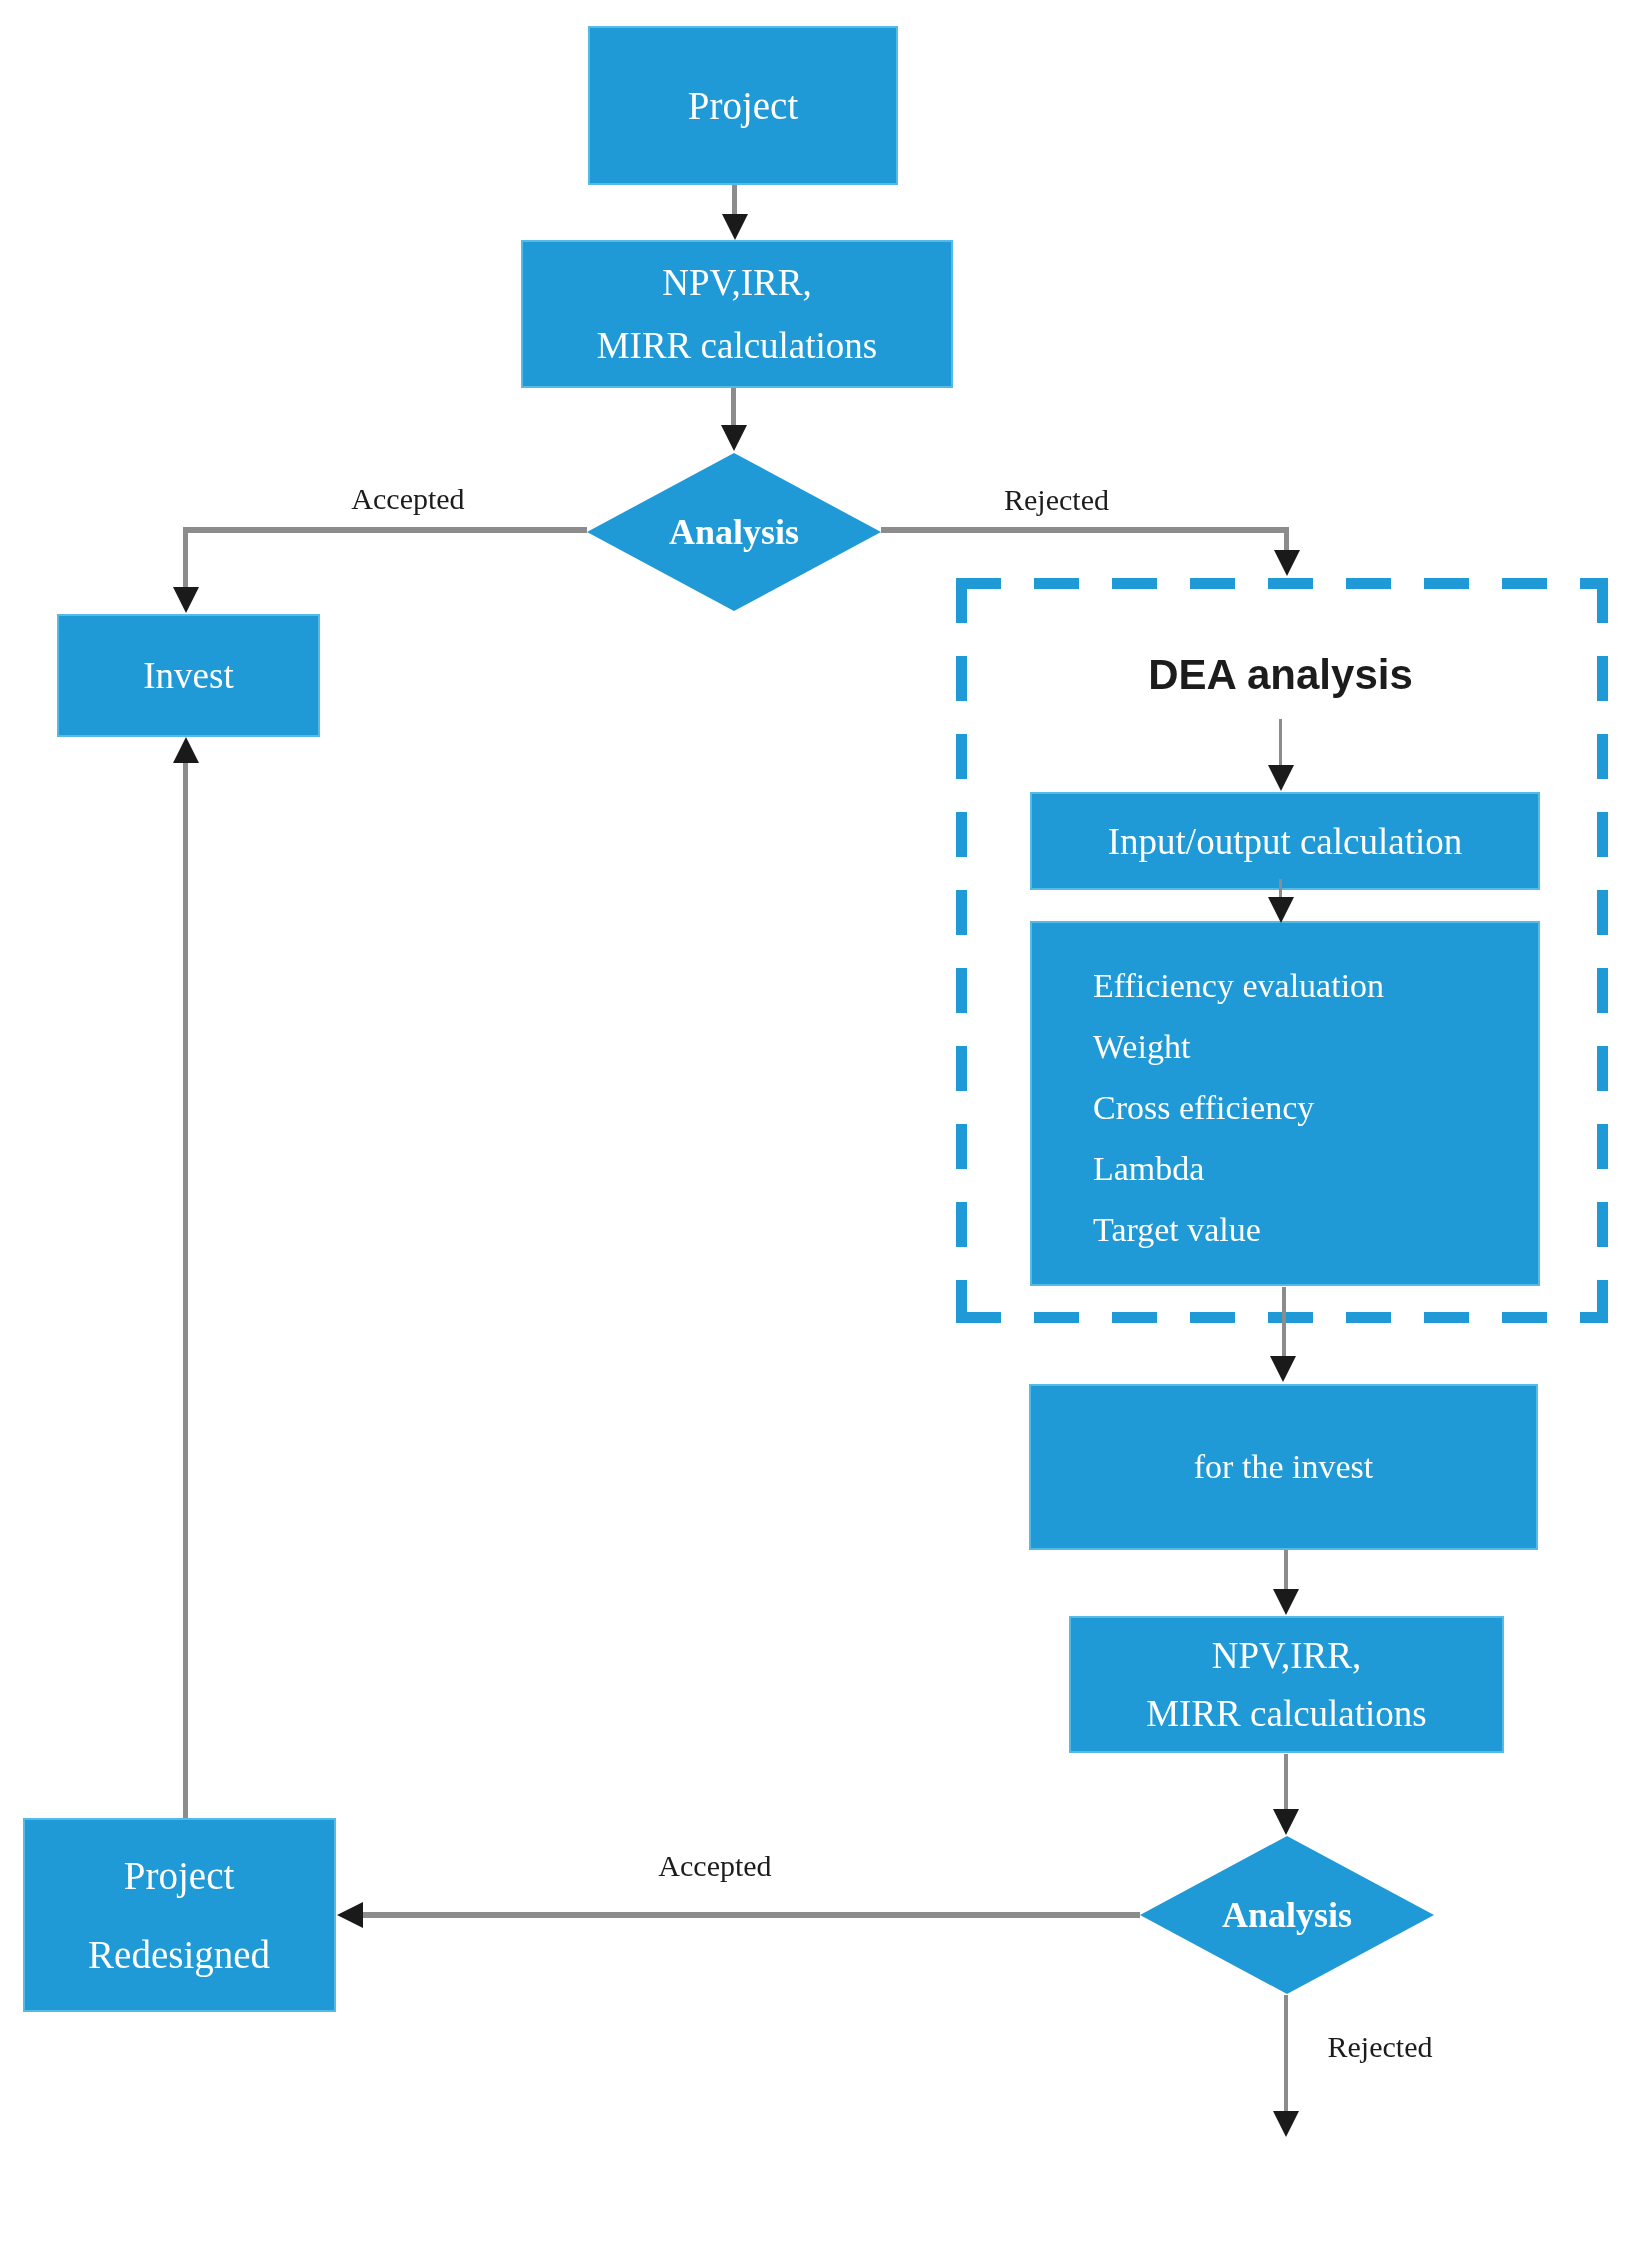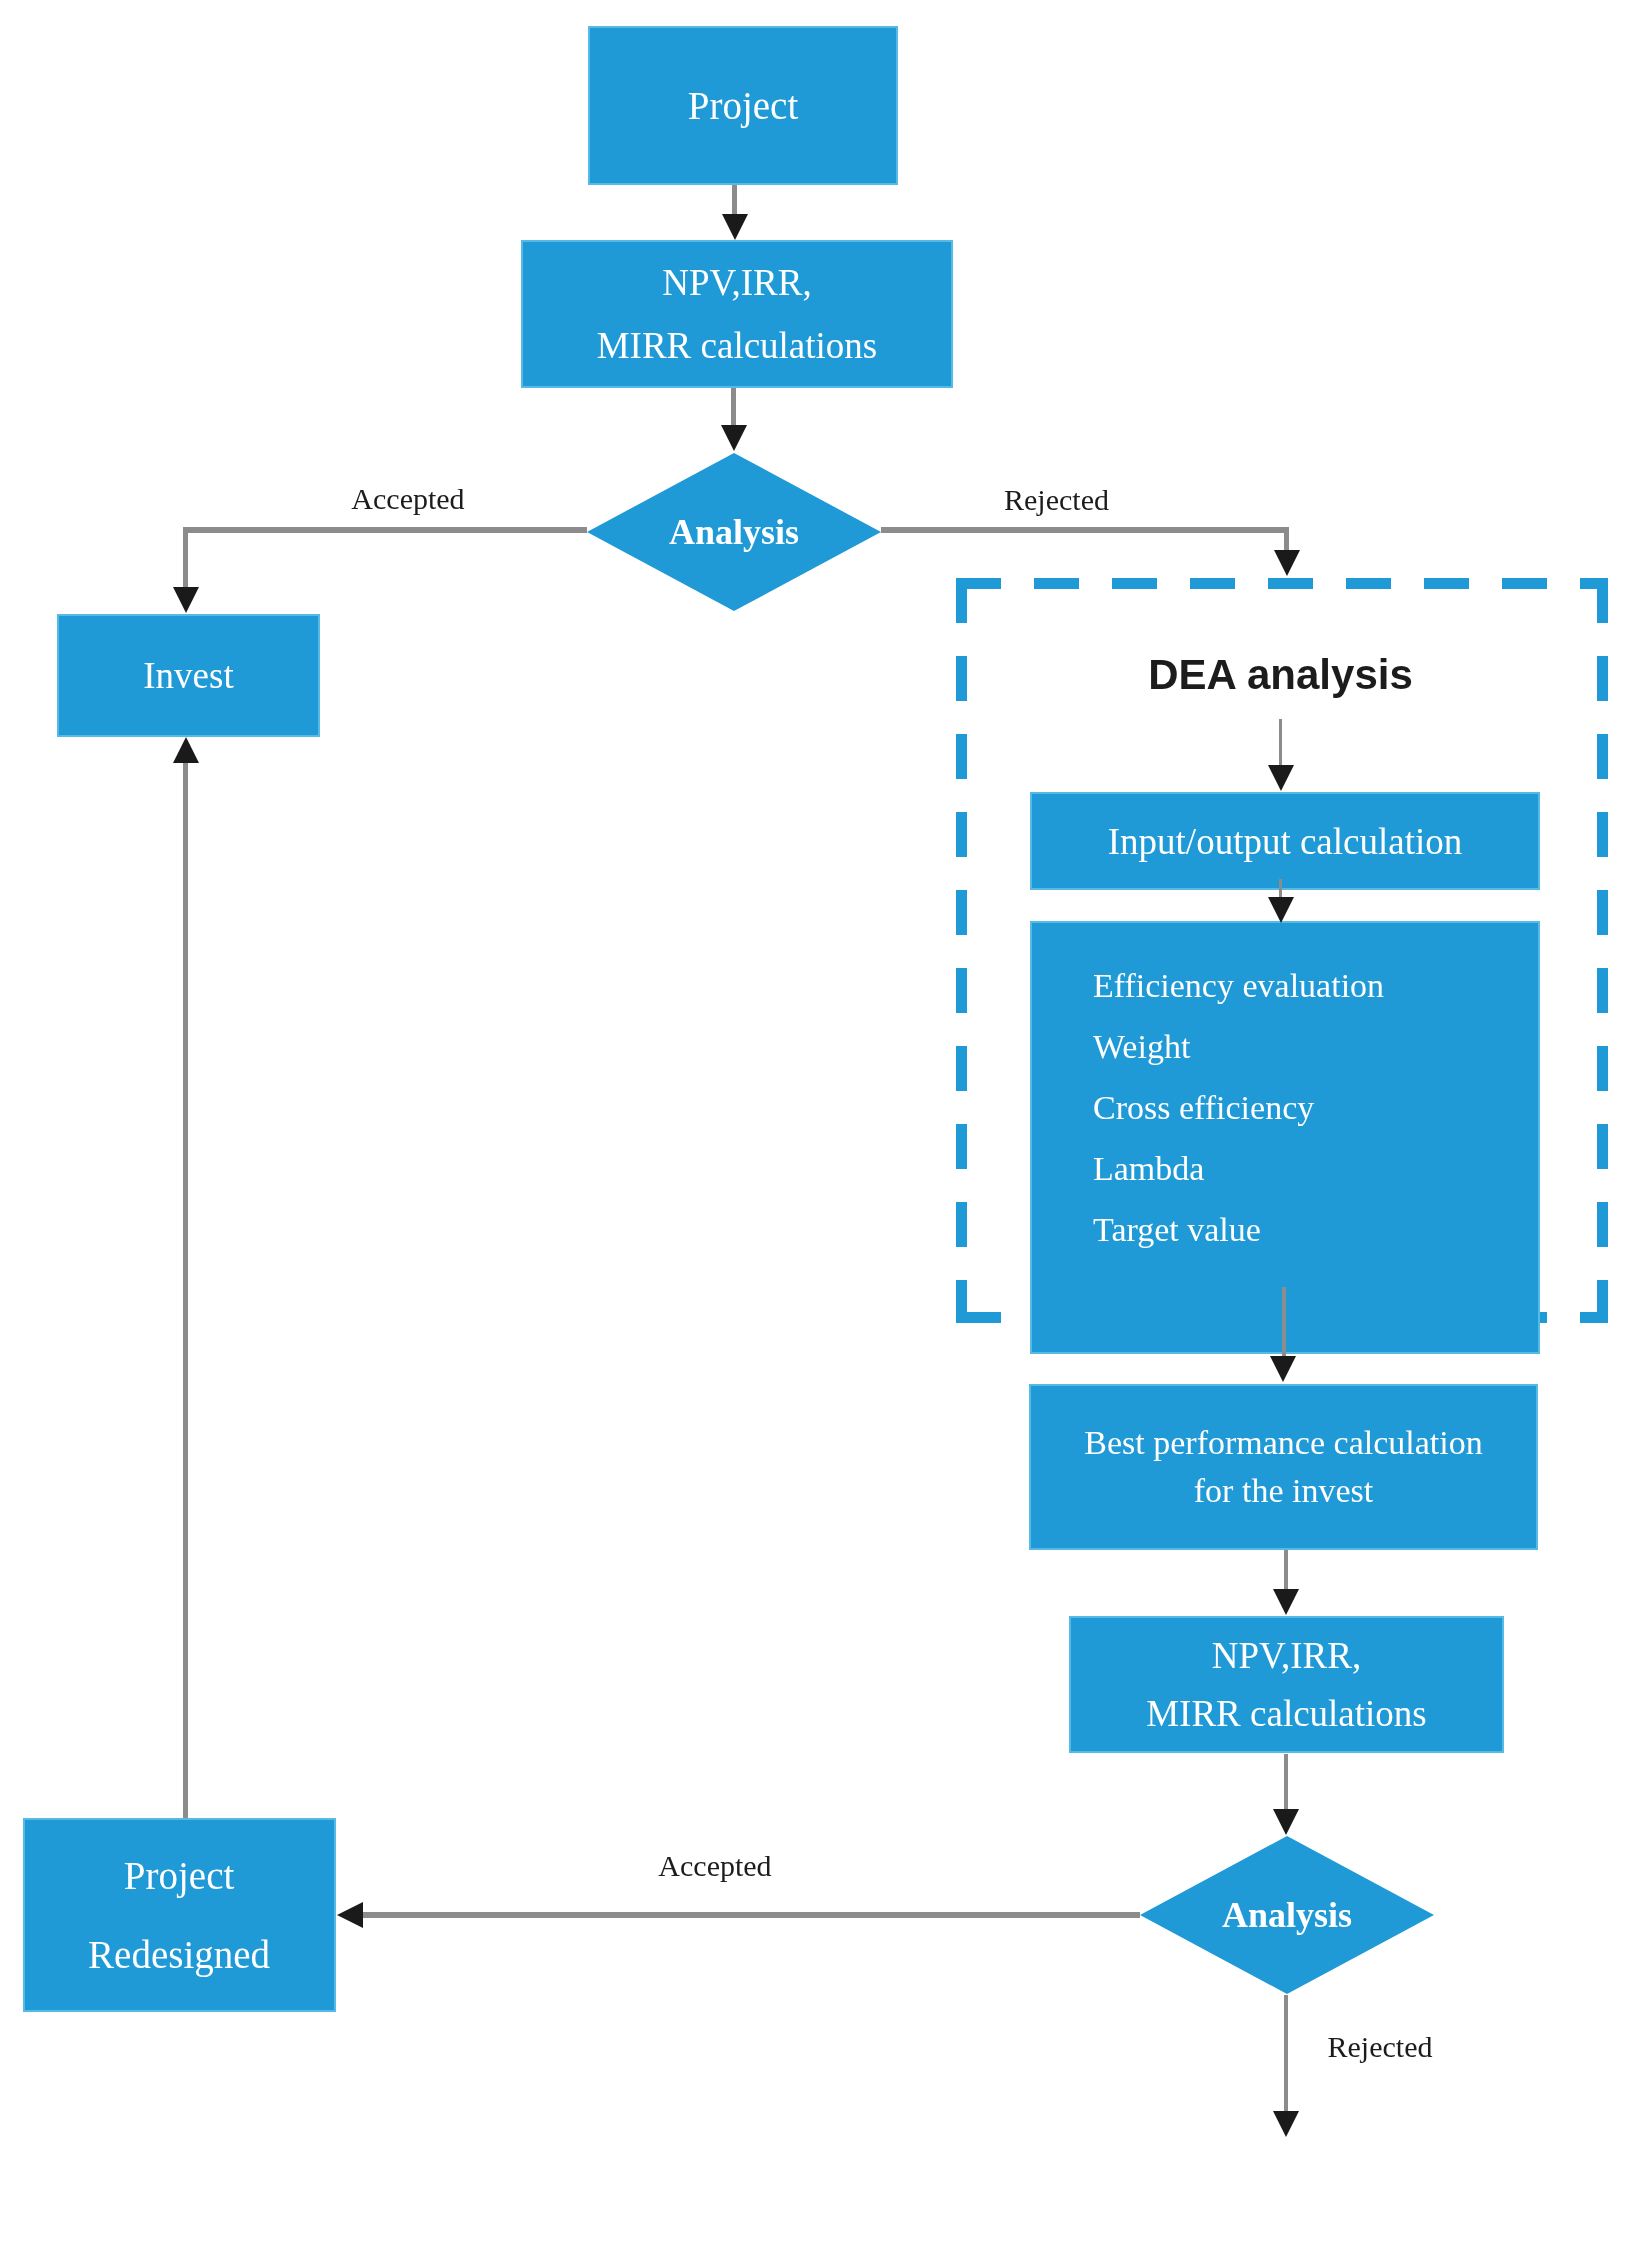--- a/index.html
+++ b/index.html
@@ -49,21 +49,21 @@
     position:absolute;left:1038px;top:651px;width:485px;text-align:center;
     font-family:"Liberation Sans","DejaVu Sans",sans-serif;font-weight:600;
     font-size:42px;color:var(--text_black);
   }
   
   .n-project{left:588px;top:26px;width:310px;height:159px;font-size:39px;}
   .n-npv1{left:521px;top:240px;width:432px;height:148px;font-size:37px;}
   .d-analysis1{left:587px;top:453px;width:294px;height:158px;font-size:36px;}
   .n-invest{left:57px;top:614px;width:263px;height:123px;font-size:37px;}
   .n-input{left:1030px;top:792px;width:510px;height:98px;font-size:37px;}
-  .n-list{left:1030px;top:921px;width:510px;height:433px;font-size:34px;
+  .n-list{left:1030px;top:921px;width:510px;height:365px;font-size:34px;
     align-items:flex-start;justify-content:flex-start;text-align:left;
     padding:32px 16px 0 61px;}
   .n-list .ln{line-height:61px;}
   .n-best{left:1029px;top:1384px;width:509px;height:166px;font-size:34px;justify-content:center;}
   .n-best .ln{line-height:48px;}
   .n-npv2{left:1069px;top:1616px;width:435px;height:137px;font-size:37px;}
   .d-analysis2{left:1140px;top:1836px;width:294px;height:158px;font-size:36px;}
   .n-redesigned{left:22.6px;top:1818px;width:313px;height:194px;font-size:39px;}
   .n-donot{left:1153px;top:2140px;width:258px;height:121px;font-size:37px;}
 </style>
@@ -104,21 +104,20 @@
 
   <div class="node n-list">
     <span class="ln">Efficiency evaluation</span>
     <span class="ln">Weight</span>
     <span class="ln">Cross efficiency</span>
     <span class="ln">Lambda</span>
     <span class="ln">Target value</span>
   </div>
 
   <div class="node n-best">
-    <span class="ln">Best performance calculation</span>
     <span class="ln">for the invest</span>
   </div>
 
   <div class="node n-npv2">
     <span class="ln">NPV,IRR,</span>
     <span class="ln">MIRR calculations</span>
   </div>
 
   <div class="diamond d-analysis2">
     <span>Analysis</span>

